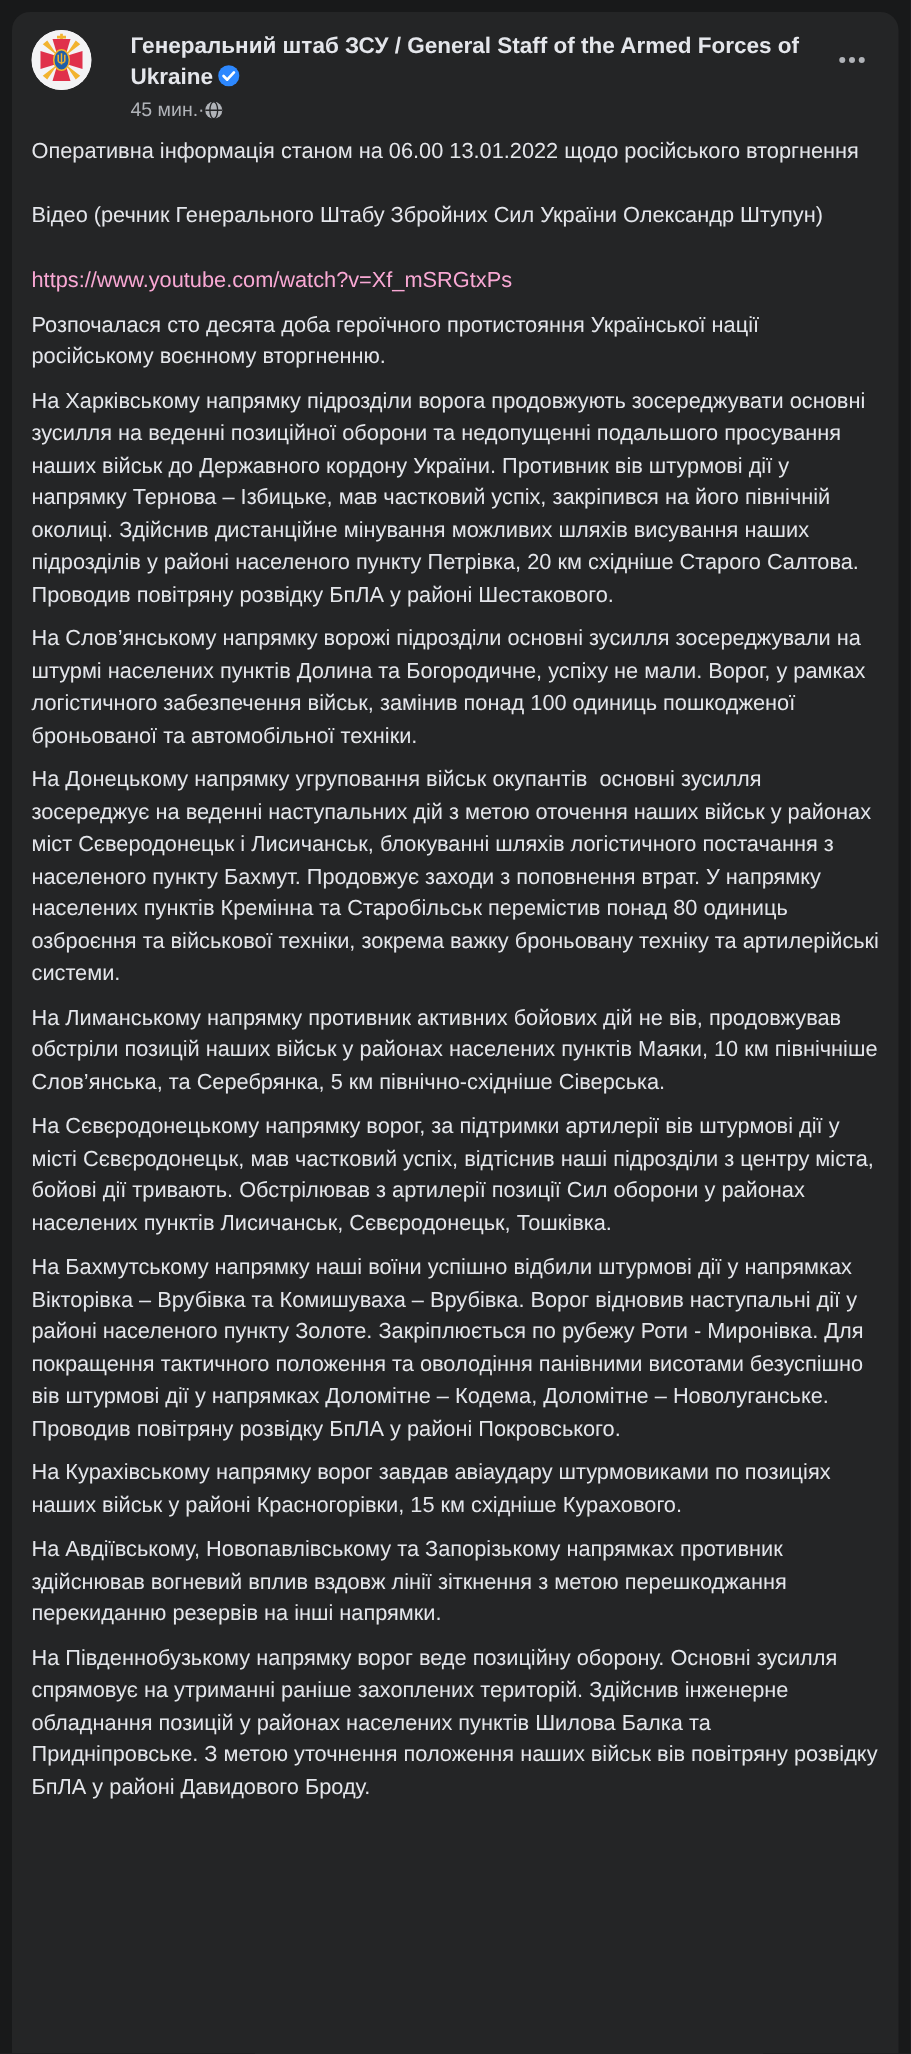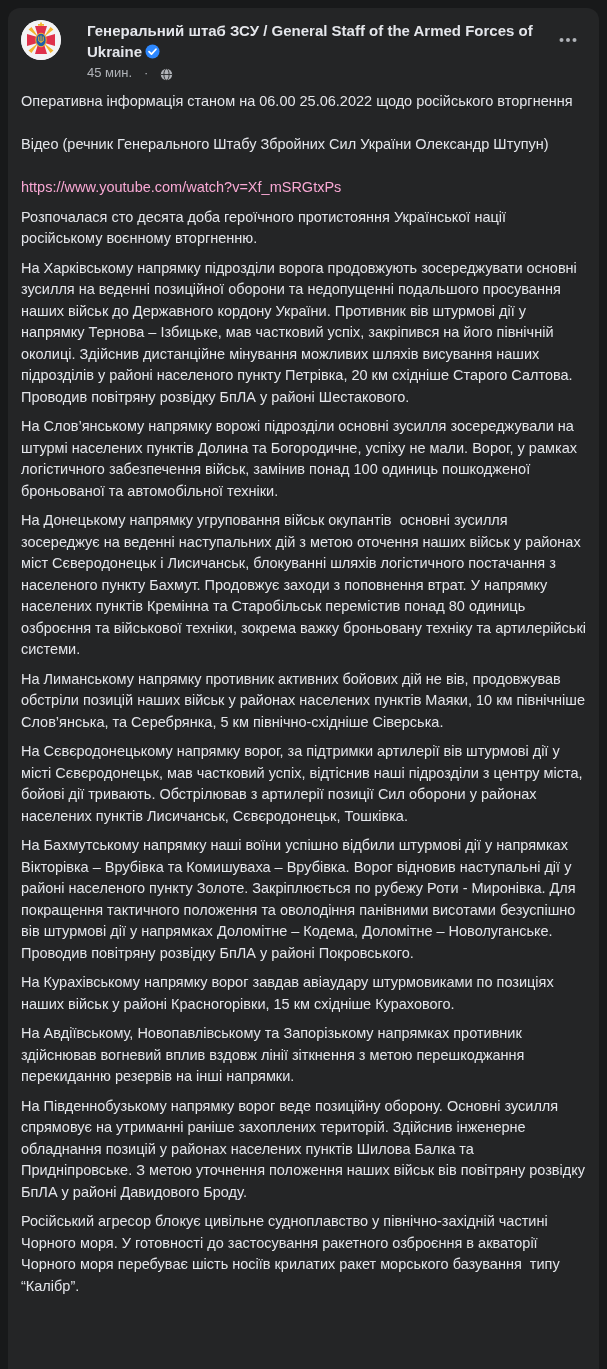--- a/index.html
+++ b/index.html
@@ -24,21 +24,21 @@
     background:#f3f3f5;cursor:pointer;
   }
   .header-text{flex:1 1 auto;margin-left:26px;min-width:0;}
   .page-name{
     color:#e4e6eb;font-size:15px;font-weight:700;line-height:21px;
     cursor:pointer;
   }
   .badge{vertical-align:-2px;margin-left:3px;}
   .meta{
     margin-top:3px;color:#b0b3b8;font-size:13px;line-height:16px;
-    display:flex;align-items:flex-end;gap:12px;
+    display:flex;align-items:center;gap:0;
   }
   .meta .ts{cursor:pointer;}
   .menu-btn{
     flex:0 0 auto;width:36px;height:36px;border-radius:50%;
     display:flex;align-items:center;justify-content:center;cursor:pointer;
     margin-top:2px;
   }
   
   .content{margin-top:10px;}
   .para{
@@ -114,30 +114,29 @@
           <circle cx="3.5" cy="10" r="2"></circle>
           <circle cx="10" cy="10" r="2"></circle>
           <circle cx="16.5" cy="10" r="2"></circle>
         </g>
       </svg>
     </div>
   </div>
 
   <div class="content">
 
-    <p class="para"><span>Оперативна інформація станом на 06.00 25.06.2022 щодо російського вторгнення</span><br>
+    <p class="para"><span>Оперативна інформація станом на 06.00 13.01.2022 щодо російського вторгнення</span><br>
 <span>Відео (речник Генерального Штабу Збройних Сил України Олександр Штупун)</span><br>
 <a>https://www.youtube.com/watch?v=Xf_mSRGtxPs</a></p>
 
     <p class="para">Розпочалася сто десята доба героїчного протистояння Української нації російському воєнному вторгненню.</p>
     <p class="para">На Харківському напрямку підрозділи ворога продовжують зосереджувати основні зусилля на веденні позиційної оборони та недопущенні подальшого просування наших військ до Державного кордону України. Противник вів штурмові дії у напрямку Тернова – Ізбицьке, мав частковий успіх, закріпився на його північній околиці. Здійснив дистанційне мінування можливих шляхів висування наших підрозділів у районі населеного пункту Петрівка, 20 км східніше Старого Салтова. Проводив повітряну розвідку БпЛА у районі Шестакового.</p>
     <p class="para">На Слов’янському напрямку ворожі підрозділи основні зусилля зосереджували на штурмі населених пунктів Долина та Богородичне, успіху не мали. Ворог, у рамках логістичного забезпечення військ, замінив понад 100 одиниць пошкодженої броньованої та автомобільної техніки.</p>
     <p class="para">На Донецькому напрямку угруповання військ окупантів  основні зусилля зосереджує на веденні наступальних дій з метою оточення наших військ у районах міст Сєверодонецьк і Лисичанськ, блокуванні шляхів логістичного постачання з населеного пункту Бахмут. Продовжує заходи з поповнення втрат. У напрямку населених пунктів Кремінна та Старобільськ перемістив понад 80 одиниць озброєння та військової техніки, зокрема важку броньовану техніку та артилерійські системи.</p>
     <p class="para">На Лиманському напрямку противник активних бойових дій не вів, продовжував обстріли позицій наших військ у районах населених пунктів Маяки, 10 км північніше Слов’янська, та Серебрянка, 5 км північно-східніше Сіверська.</p>
     <p class="para">На Сєвєродонецькому напрямку ворог, за підтримки артилерії вів штурмові дії у місті Сєвєродонецьк, мав частковий успіх, відтіснив наші підрозділи з центру міста, бойові дії тривають. Обстрілював з артилерії позиції Сил оборони у районах населених пунктів Лисичанськ, Сєвєродонецьк, Тошківка.</p>
     <p class="para">На Бахмутському напрямку наші воїни успішно відбили штурмові дії у напрямках Вікторівка – Врубівка та Комишуваха – Врубівка. Ворог відновив наступальні дії у районі населеного пункту Золоте. Закріплюється по рубежу Роти - Миронівка. Для покращення тактичного положення та оволодіння панівними висотами безуспішно вів штурмові дії у напрямках Доломітне – Кодема, Доломітне – Новолуганське. Проводив повітряну розвідку БпЛА у районі Покровського.</p>
     <p class="para">На Курахівському напрямку ворог завдав авіаудару штурмовиками по позиціях наших військ у районі Красногорівки, 15 км східніше Курахового.</p>
     <p class="para">На Авдіївському, Новопавлівському та Запорізькому напрямках противник здійснював вогневий вплив вздовж лінії зіткнення з метою перешкоджання перекиданню резервів на інші напрямки.</p>
     <p class="para">На Південнобузькому напрямку ворог веде позиційну оборону. Основні зусилля спрямовує на утриманні раніше захоплених територій. Здійснив інженерне обладнання позицій у районах населених пунктів Шилова Балка та Придніпровське. З метою уточнення положення наших військ вів повітряну розвідку БпЛА у районі Давидового Броду.</p>
-    <p class="para">Російський агресор блокує цивільне судноплавство у північно-західній частині Чорного моря. У готовності до застосування ракетного озброєння в акваторії Чорного моря перебуває шість носіїв крилатих ракет морського базування  типу “Калібр”.</p>
 
   </div>
 </div>
 
 </body></html>

